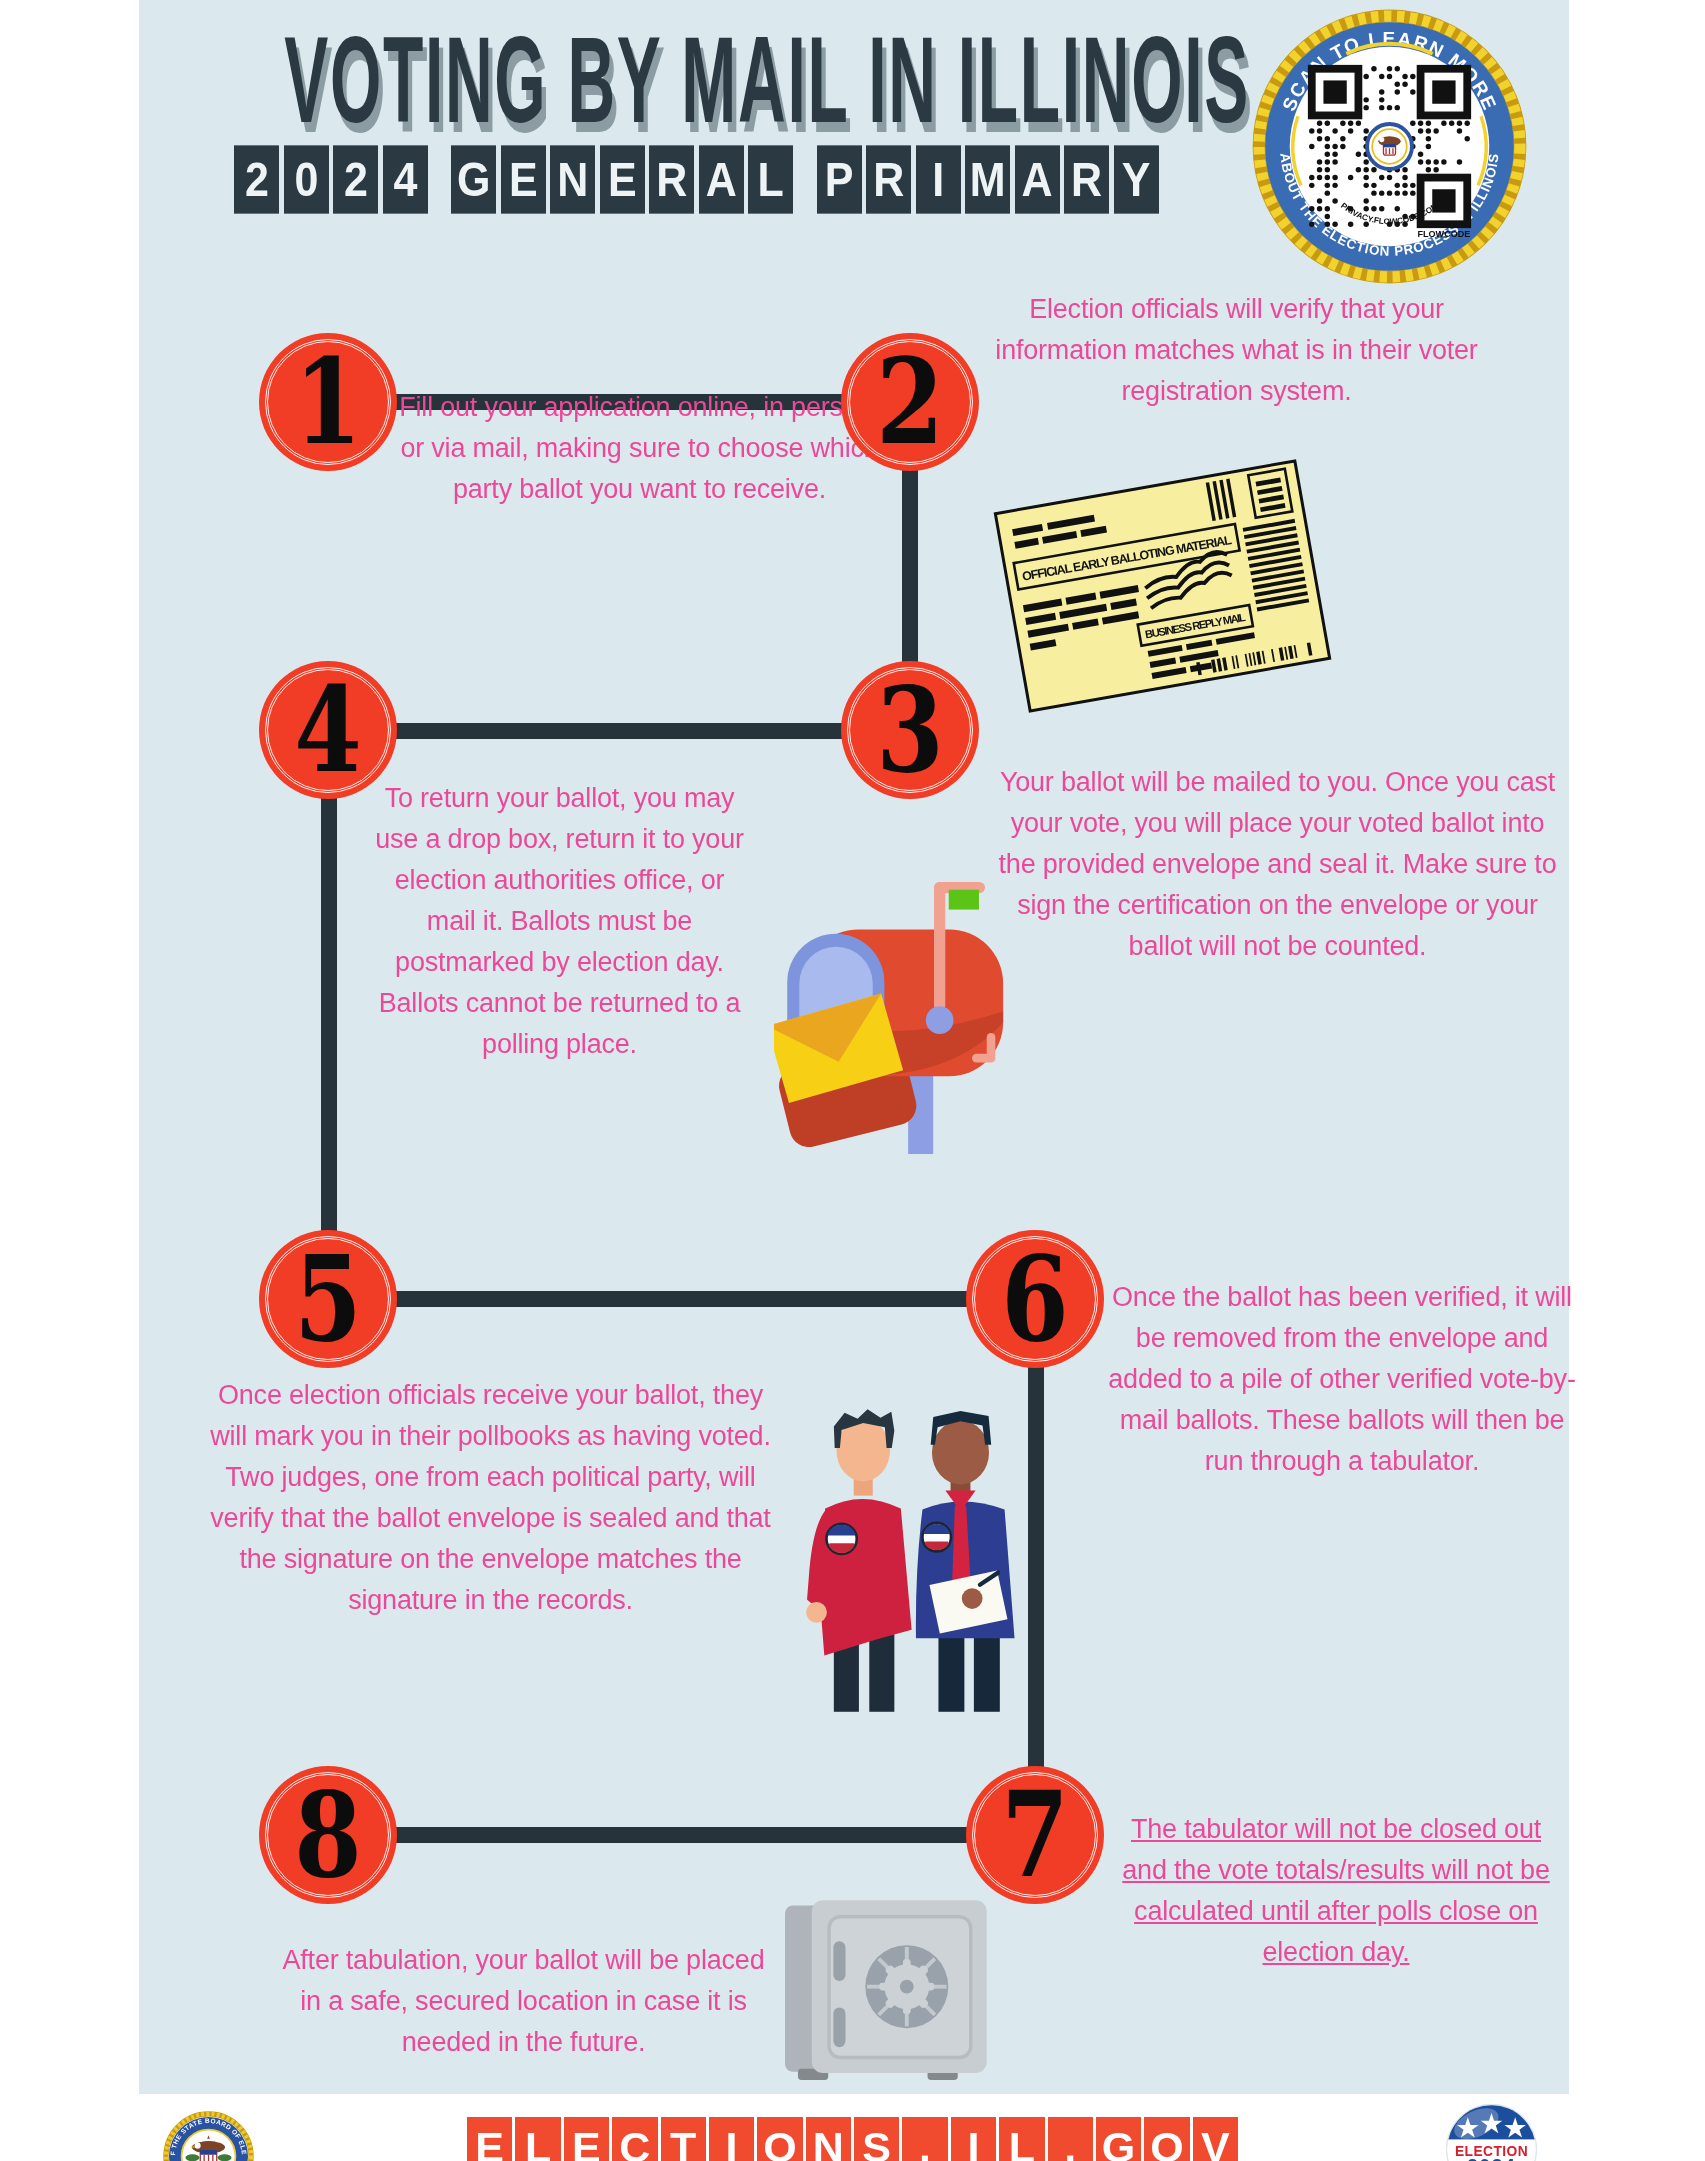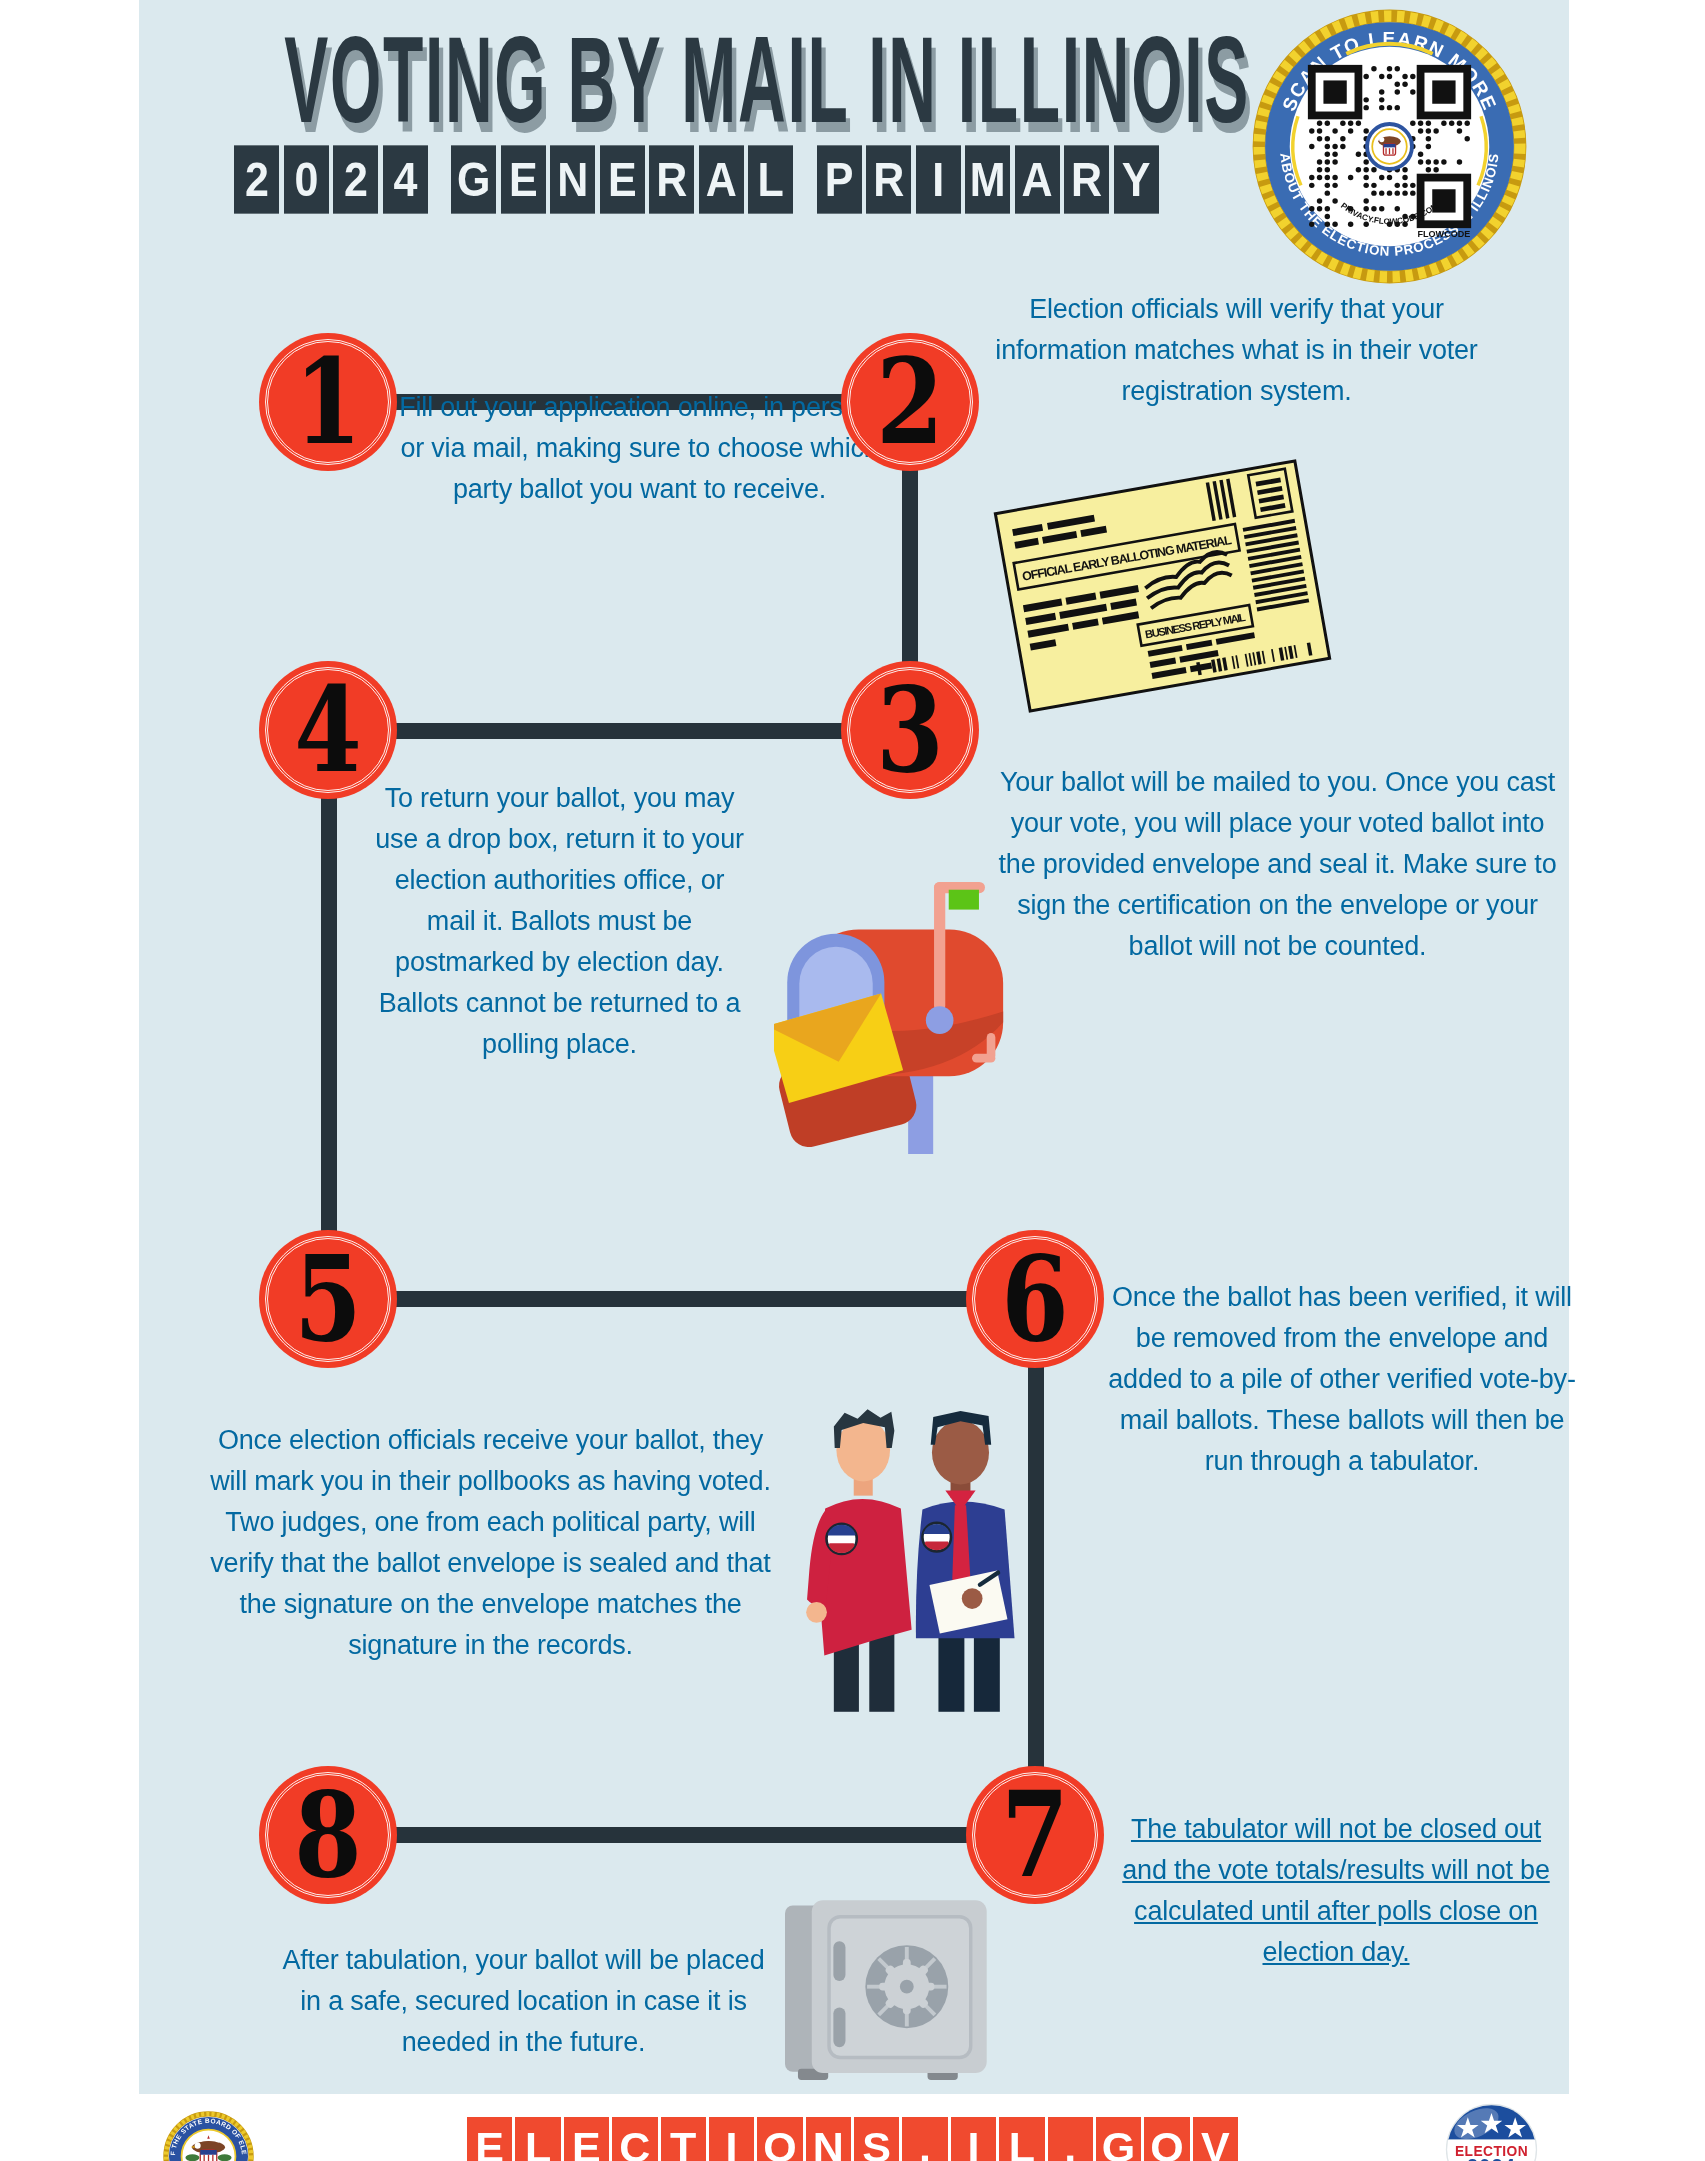--- a/index.html
+++ b/index.html
@@ -30,21 +30,21 @@
     display:flex;align-items:center;justify-content:center;
   }
   .step-circle::after{
     content:"";position:absolute;inset:6px;border:3px double rgba(255,255,255,0.9);border-radius:50%;
   }
   .step-circle .num{
     font-family:"DejaVu Serif", serif;font-weight:bold;font-size:97px;color:#0c0c0c;
     transform:scaleY(1.22);line-height:1;
   }
   .step-text{
-    position:absolute;color:#0369a1;font-size:27px;line-height:41px;text-align:center;
+    position:absolute;color:#ec4899;font-size:27px;line-height:41px;text-align:center;
     letter-spacing:-0.2px;font-weight:500;
   }
   
   .footer-bar{position:absolute;left:0;top:2094px;width:1705px;height:113px;background:#ffffff;}
   .site-tiles{position:absolute;left:0;top:2117px;width:1705px;display:flex;justify-content:center;gap:3px;}
   .site-tiles .tile{
     background:#f04a2f;color:#ffffff;font-weight:bold;font-size:43px;line-height:60px;
     min-width:42px;text-align:center;display:inline-block;padding:0 1.7px;transform:scaleY(1.0);
   }
   svg text{font-family:"Liberation Sans", sans-serif;}
@@ -271,21 +271,21 @@
       <span class="num">3</span>
     </div>
     <div class="step-text" style="left: 990px; top: 754px; width: 575px; margin-top: 8px;">Your ballot will be mailed to you. Once you cast your vote, you will place your voted ballot into the provided envelope and seal it. Make sure to sign the certification on the envelope or your ballot will not be counted.</div>
     <div class="step-circle" style="left: 259px; top: 661px;">
       <span class="num">4</span>
     </div>
     <div class="step-text" style="left: 367px; top: 778px; width: 385px;">To return your ballot, you may use a drop box, return it to your election authorities office, or mail it. Ballots must be postmarked by election day. Ballots cannot be returned to a polling place.</div>
     <div class="step-circle" style="left: 259px; top: 1230px;">
       <span class="num">5</span>
     </div>
-    <div class="step-text" style="left: 203px; top: 1375px; width: 575px; margin-top: 45px;">Once election officials receive your ballot, they will mark you in their pollbooks as having voted. Two judges, one from each political party, will verify that the ballot envelope is sealed and that the signature on the envelope matches the signature in the records.</div>
+    <div class="step-text" style="left: 203px; top: 1375px; width: 575px;">Once election officials receive your ballot, they will mark you in their pollbooks as having voted. Two judges, one from each political party, will verify that the ballot envelope is sealed and that the signature on the envelope matches the signature in the records.</div>
     <div class="step-circle" style="left: 966px; top: 1230px;">
       <span class="num">6</span>
     </div>
     <div class="step-text" style="left: 1102px; top: 1277px; width: 480px;">Once the ballot has been verified, it will be removed from the envelope and added to a pile of other verified vote-by-mail ballots. These ballots will then be run through a tabulator.</div>
     <div class="step-circle" style="left: 966px; top: 1766px;">
       <span class="num">7</span>
     </div>
     <div class="step-text" style="left: 1120px; top: 1809px; width: 432px; text-decoration: underline;">The tabulator will not be closed out and the vote totals/results will not be calculated until after polls close on election day.</div>
     <div class="step-circle" style="left: 259px; top: 1766px;">
       <span class="num">8</span>

